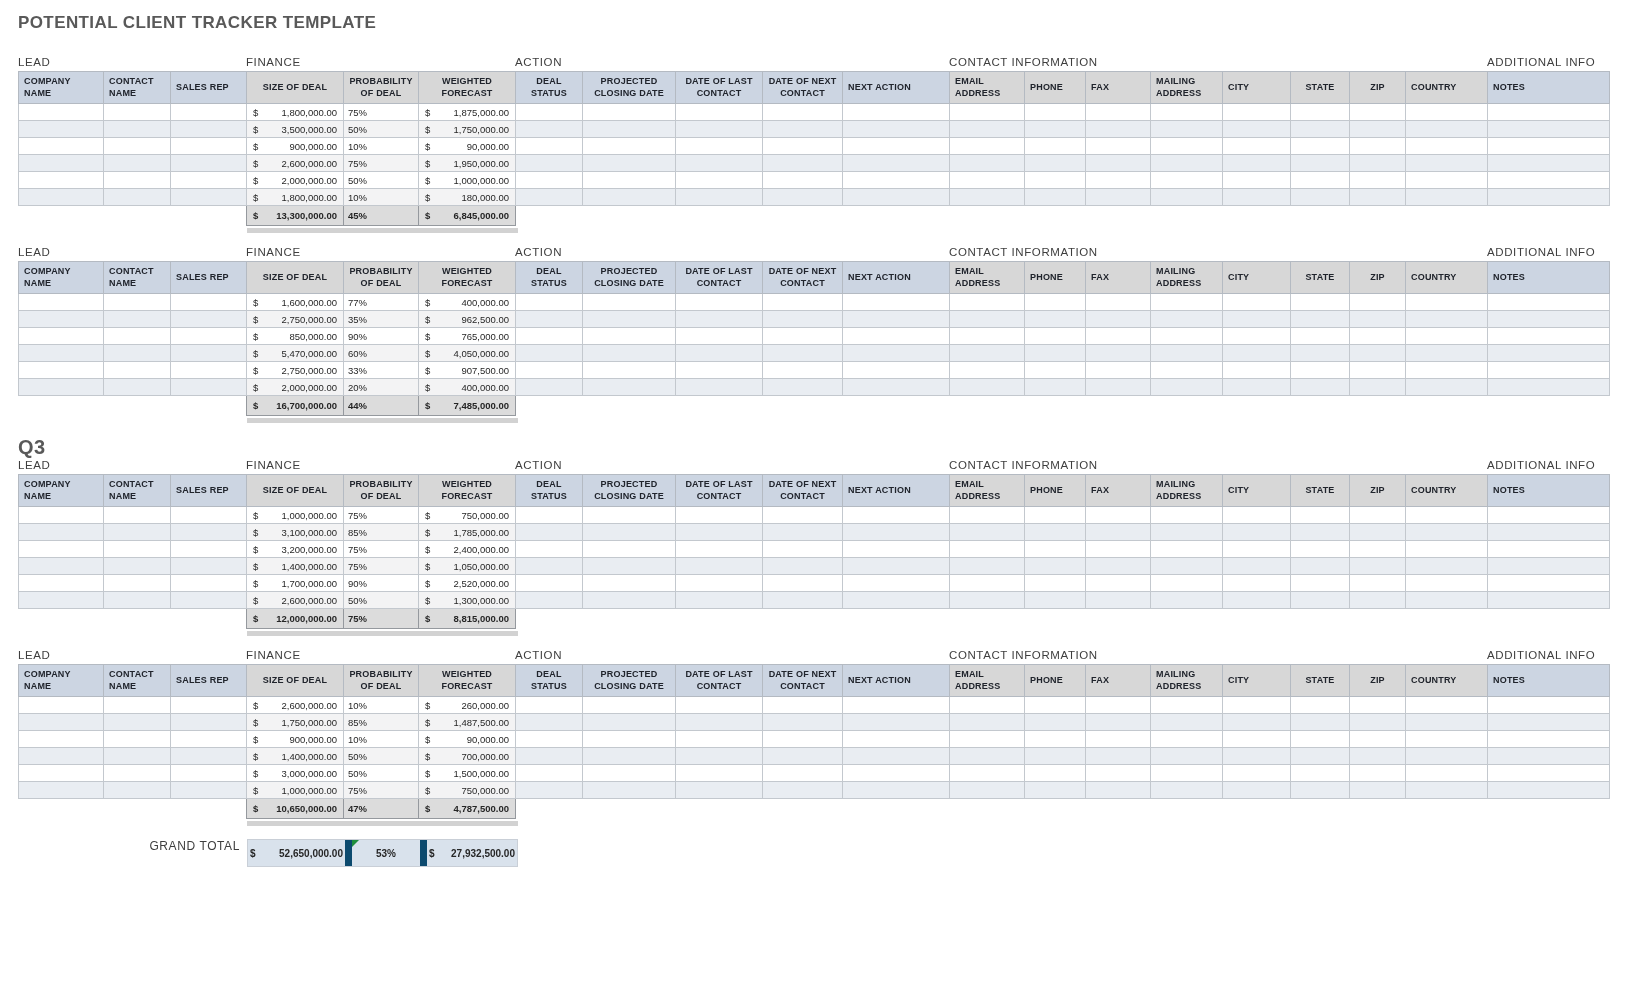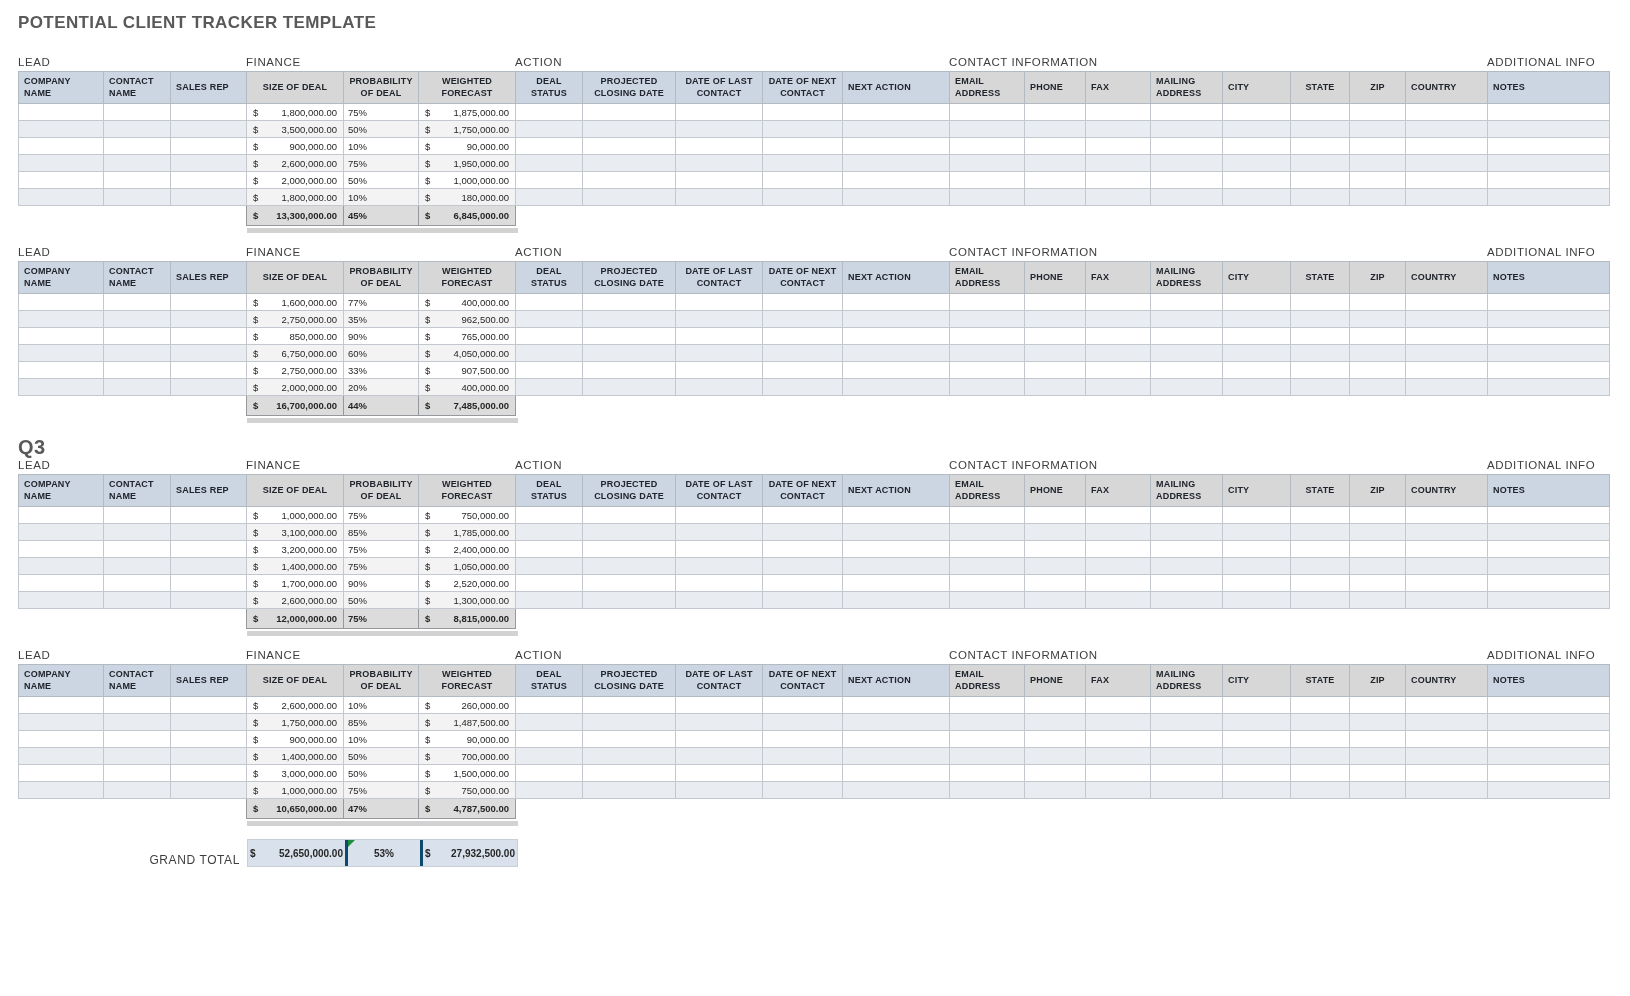--- a/index.html
+++ b/index.html
@@ -32,26 +32,26 @@
 
   .money { display: flex; justify-content: space-between; align-items: center; height: 100%; padding: 0 2px; }
   .money .cur { flex: 0 0 auto; }
   .money .val { flex: 0 0 auto; text-align: right; }
 
   tfoot td.blank { border: none; background: #ffffff; }
   tfoot td.total { background: #dcdcdc; border: 1px solid #95999e; font-weight: bold; height: 20px; font-size: 9.5px; }
 
   .total-strip { width: 271px; height: 5px; background: #d2d2d2; margin: 2px 0 0 229px; }
 
-  .grand-row { display: flex; margin-top: 12px; align-items: flex-end; }
+  .grand-row { display: flex; margin-top: 12px; align-items: flex-start; }
   .grand-label { width: 229px; display: flex; align-items: center; justify-content: flex-end; padding-right: 7px;
                  font-size: 12px; color: #3e3e3e; letter-spacing: 0.6px; white-space: nowrap; }
   .grand-cells { display: flex; border: 1px solid #c9cfd7; background: #d9e2ec; }
   .grand-cell { position: relative; height: 26px; font-weight: bold; font-size: 10px; }
-  .grand-cell + .grand-cell { border-left: 3px solid #0c4a6e; }
+  .grand-cell + .grand-cell { border-left: 7px solid #0c4a6e; }
   .w-size { width: 97px; } .w-prob { width: 75px; } .w-fore { width: 97px; }
   .grand-cell.pct { display: flex; align-items: center; justify-content: center; }
   .corner-marker { position: absolute; top: 0; left: 0; width: 0; height: 0;
                    border-top: 7px solid #1f8e3d; border-right: 7px solid transparent; }
 </style>
 </head>
 <body>
 
 <div class="page">
   <h1 class="page-title">POTENTIAL CLIENT TRACKER TEMPLATE</h1>
@@ -481,21 +481,21 @@
               <td></td>
               <td></td>
             </tr>
             <tr>
               <td></td>
               <td></td>
               <td></td>
               <td class="fin">
                 <div class="money">
                   <span class="cur">$</span>
-                  <span class="val">6,750,000.00</span>
+                  <span class="val">5,470,000.00</span>
                 </div>
               </td>
               <td class="fin pct">60%</td>
               <td class="fin">
                 <div class="money">
                   <span class="cur">$</span>
                   <span class="val">4,050,000.00</span>
                 </div>
               </td>
               <td></td>

